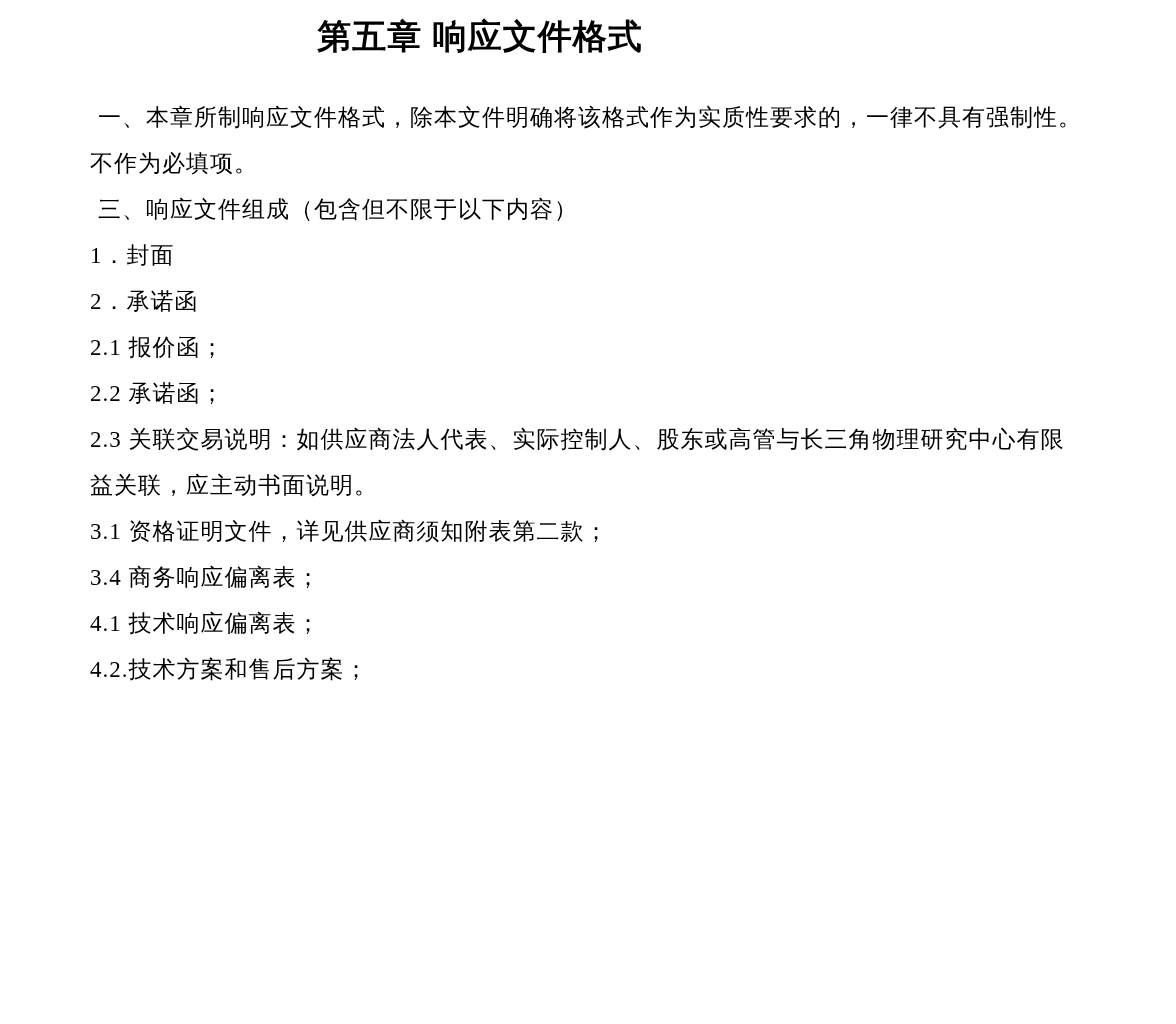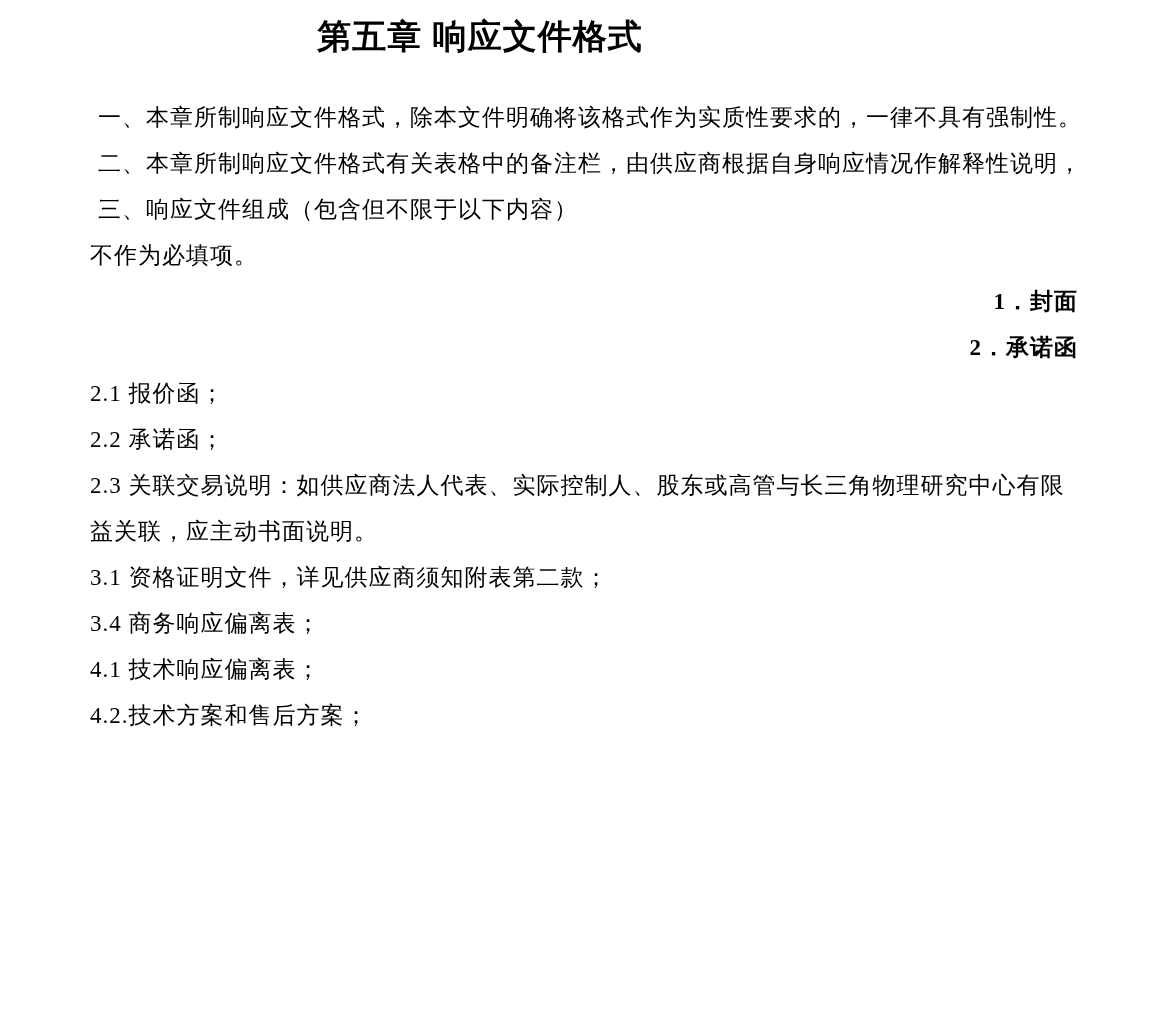--- a/index.html
+++ b/index.html
@@ -39,42 +39,40 @@
   }
   .line {
     font-size: 23px;
     line-height: 46px;
     height: 46px;
     white-space: nowrap;
     letter-spacing: 1px;
     color: #000000;
   }
   .line.bold {
-    font-weight: bold;
-    text-align: right;
+    font-weight: normal;
   }
   .line.indent {
     text-indent: 8px;
   }
 </style>
 </head>
 <body>
 
 <div class="page">
 
   <h1 class="title">第五章 响应文件格式</h1>
 
   <div class="content">
 
     <div class="line indent">一、本章所制响应文件格式，除本文件明确将该格式作为实质性要求的，一律不具有强制性。</div>
 
-    <div class="line indent">二、本章所制响应文件格式有关表格中的备注栏，由供应商根据自身响应情况作解释性说明，</div>
+    <div class="line">不作为必填项。</div>
+
     <div class="line indent">三、响应文件组成（包含但不限于以下内容）</div>
-
-    <div class="line">不作为必填项。</div>
 
     <div class="line bold">1．封面</div>
 
     <div class="line bold">2．承诺函</div>
 
     <div class="line">2.1 报价函；</div>
 
     <div class="line">2.2 承诺函；</div>
 
     <div class="line">2.3 关联交易说明：如供应商法人代表、实际控制人、股东或高管与长三角物理研究中心有限</div>

